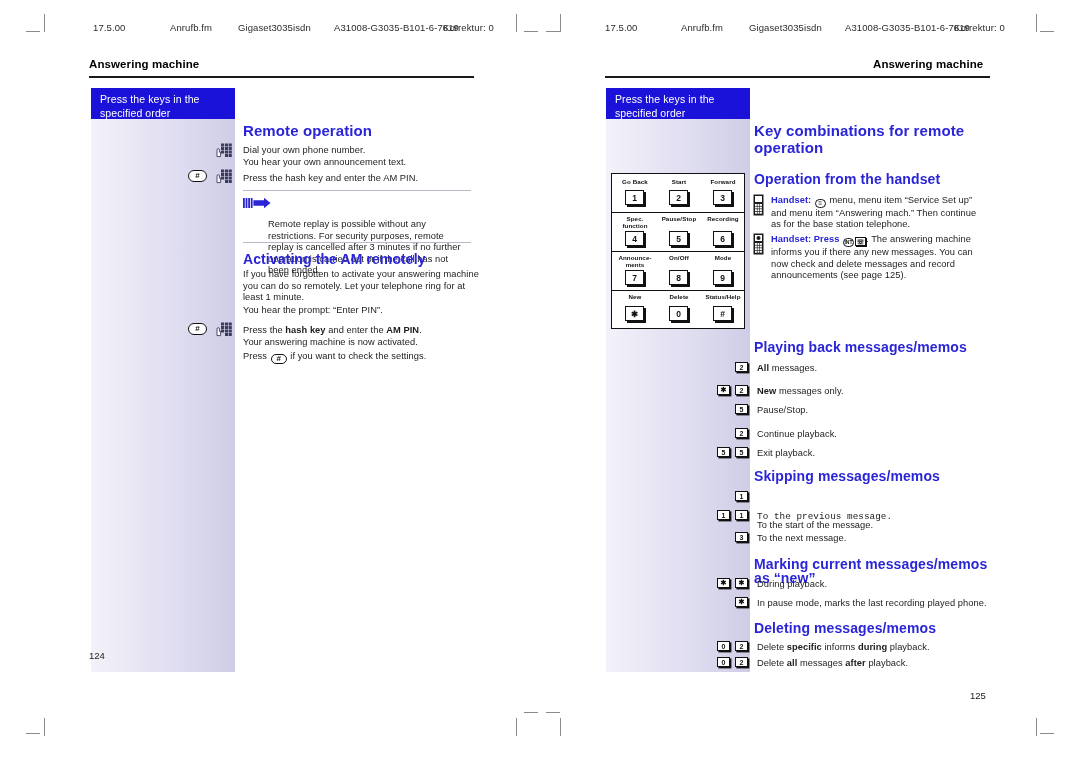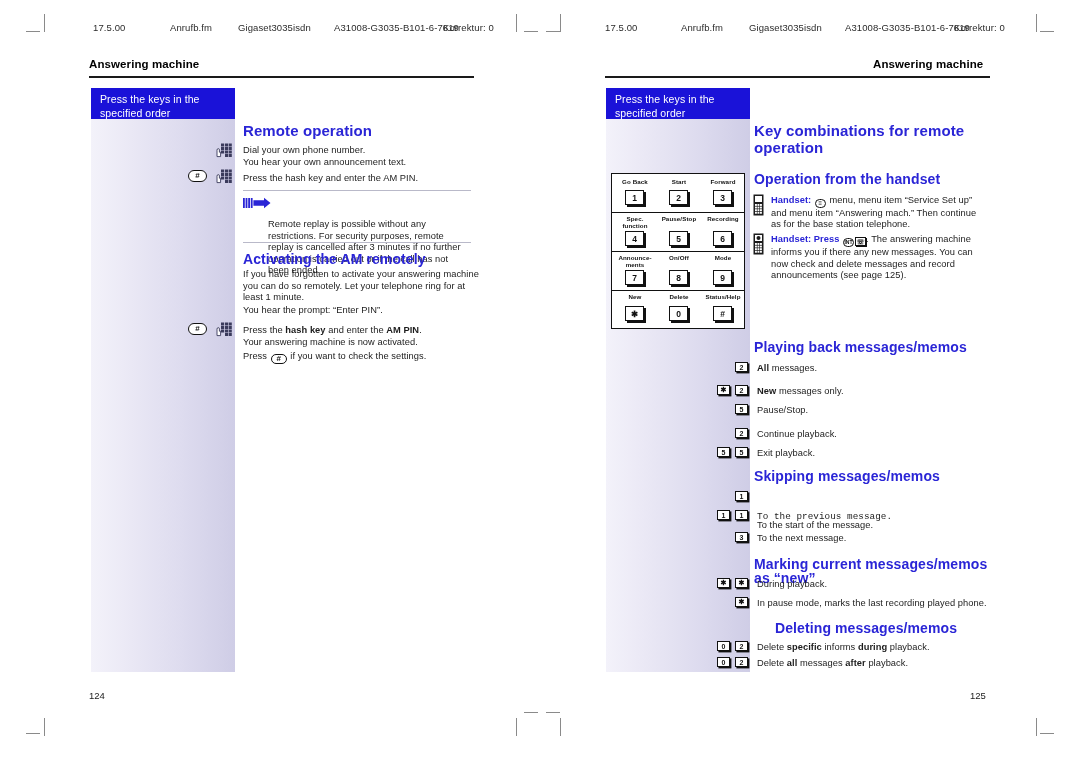--- a/index.html
+++ b/index.html
@@ -251,21 +251,21 @@
     <span>Press the </span><b>hash key</b><span> and enter the </span><b>AM PIN</b><span>.</span><br>
     <span>Your answering machine is now activated.</span>
   </div>
 
   <div class="body" style="left:243px; top:351px; width:240px;">
     <span>Press </span><span class="hashoval inl">
         <span class="g">#</span>
       </span><span> if you want to check the settings.</span>
   </div>
 
-  <div class="folio" style="left:89px; top:690px;text-align:right;">124</div>
+  <div class="folio" style="left:89px; top:650px;text-align:right;">124</div>
 
   <div class="chaptitle" style="left:873px; top:58px;">Answering machine</div>
   <div class="rule" style="left:605px; top:76px; width:385px;"></div>
 
   <div class="marcol" style="left:606px; top:118px; width:144px; height:554px;"></div>
 
   <div class="banner" style="left:606px; top:88px; width:144px; height:31px;">Press the keys in the specified order</div>
 
   <h2 class="sect" style="left:754px; top:122px; width:240px;">Key combinations for remote operation</h2>
 
@@ -397,21 +397,21 @@
 
   <h3 class="sub" style="left:754px; top:557px; width:250px;">Marking current messages/memos as “new”</h3>
 
   <div class="key" style="left:717px; top:578px; width:13px; height:10px;">✱</div>
   <div class="key" style="left:735px; top:578px; width:13px; height:10px;">✱</div>
   <div class="body" style="left:757px; top:579px; width:235px;">During playback.</div>
 
   <div class="key" style="left:735px; top:597px; width:13px; height:10px;">✱</div>
   <div class="body" style="left:757px; top:598px; width:235px;">In pause mode, marks the last recording played phone.</div>
 
-  <h3 class="sub" style="left:754px; top:621px; width:250px;margin-left:21px;">Deleting messages/memos</h3>
+  <h3 class="sub" style="left:754px; top:621px; width:250px;">Deleting messages/memos</h3>
 
   <div class="key" style="left:717px; top:641px; width:13px; height:10px;">0</div>
   <div class="key" style="left:735px; top:641px; width:13px; height:10px;">2</div>
   <div class="body" style="left:757px; top:642px; width:235px;">
     <span>Delete </span><b>specific</b><span> informs </span><b>during</b><span> playback.</span>
   </div>
 
   <div class="key" style="left:717px; top:657px; width:13px; height:10px;">0</div>
   <div class="key" style="left:735px; top:657px; width:13px; height:10px;">2</div>
   <div class="body" style="left:757px; top:658px; width:235px;">

